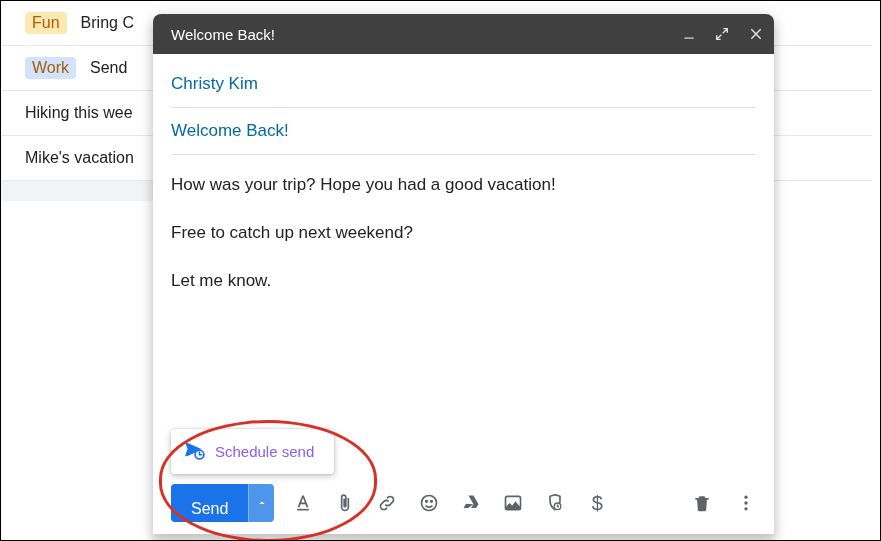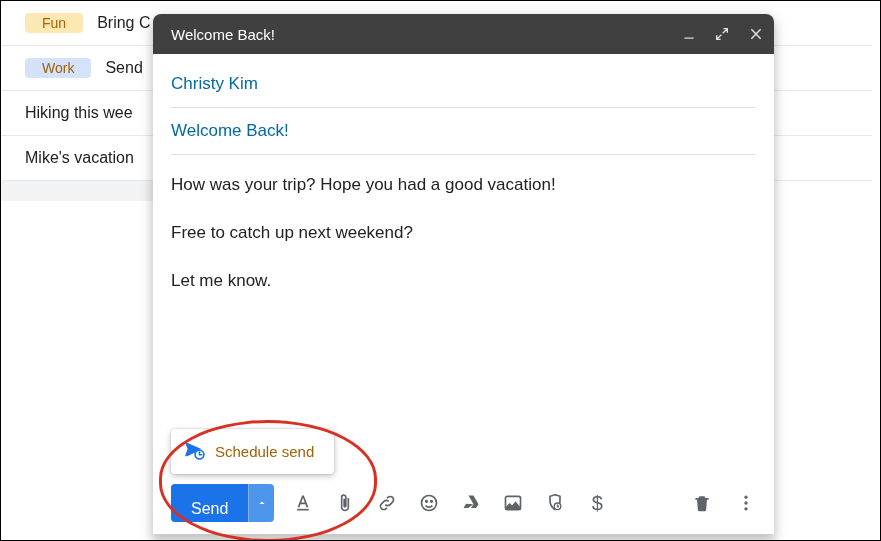--- a/index.html
+++ b/index.html
@@ -30,23 +30,23 @@
       padding: 0 12px 0 24px;
       border-bottom: 1px solid #e8e8e8;
       font-size: 16px;
       color: #202124;
     }
     .inbox-row:first-child {
       border-top: none;
     }
     .label-tag {
       display: inline-block;
-      padding: 2px 17px;
+      padding: 2px 7px;
       border-radius: 4px;
-      font-size: 14px;
+      font-size: 16px;
       margin-right: 14px;
     }
     .label-fun {
       background: #fce8b2;
       color: #b06000;
     }
     .label-work {
       background: #d4e2fc;
       color: #a16207;
     }
@@ -194,21 +194,21 @@
       bottom: 60px;
       left: 18px;
       background: #fff;
       border-radius: 4px;
       box-shadow: 0 2px 6px rgba(0,0,0,0.25), 0 0 0 1px rgba(0,0,0,0.05);
       padding: 10px 20px 10px 12px;
       display: flex;
       align-items: center;
       gap: 10px;
       font-size: 15px;
-      color: #a16207;
+      color: #8b5cf6;
       cursor: pointer;
     }
     .schedule-icon svg {
       width: 22px;
       height: 22px;
     }
     .callout-oval {
       position: absolute;
       left: 158px;
       bottom: -2px;

